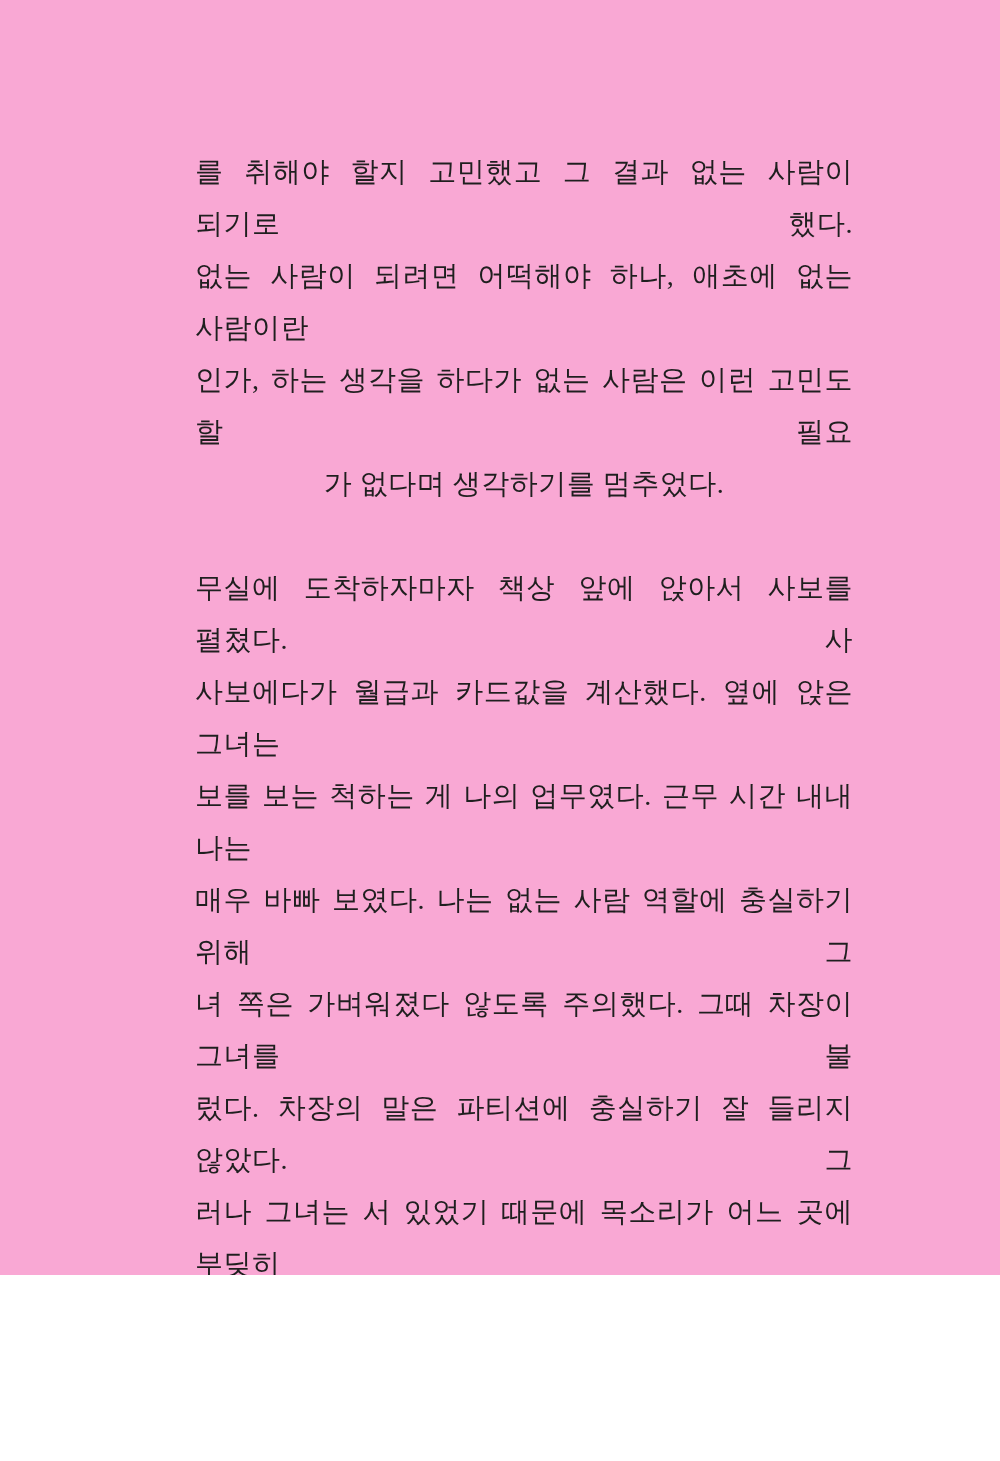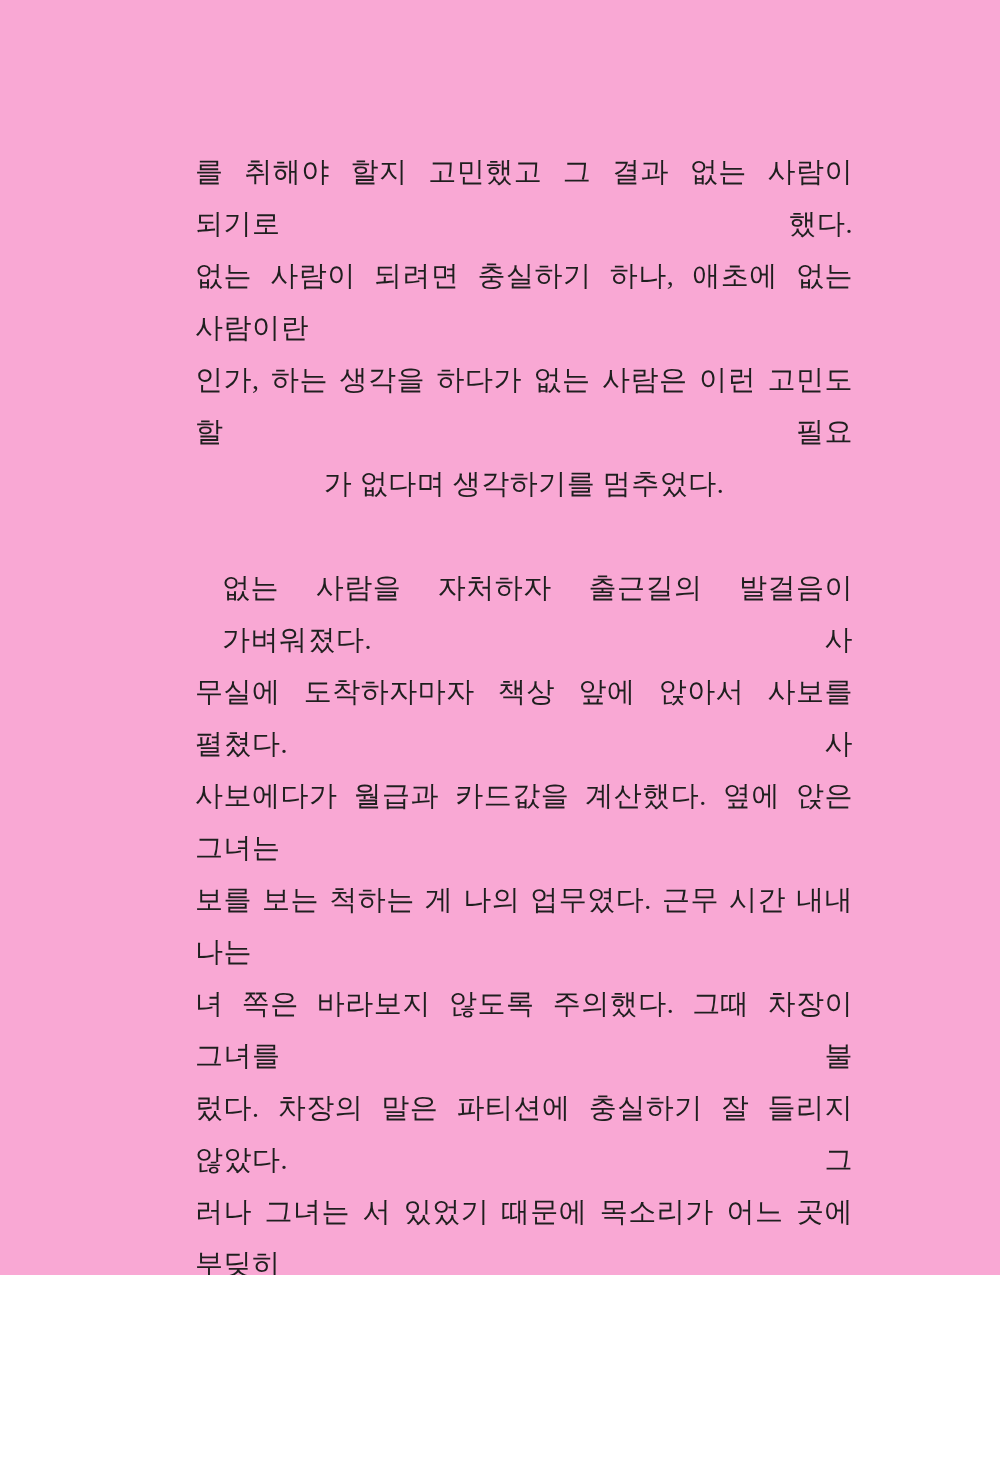--- a/index.html
+++ b/index.html
@@ -60,31 +60,31 @@
   }
 </style>
 </head>
 <body>
 
 <div class="page">
 
   <div class="text-block">
 
     <div class="line j">를 취해야 할지 고민했고 그 결과 없는 사람이 되기로 했다.</div>
-    <div class="line j">없는 사람이 되려면 충실하기 하나, 애초에 없는 사람이란</div>
+    <div class="line j">없는 사람이 되려면 어떡해야 하나, 애초에 없는 사람이란</div>
     <div class="line j">인가, 하는 생각을 하다가 없는 사람은 이런 고민도 할 필요</div>
     <div class="line">가 없다며 생각하기를 멈추었다.</div>
 
     <div class="para-gap"></div>
 
-    <div class="line j indent">없는 사람을 자처하자 출근길의 발걸음이 가벼워졌다. 사</div>
     <div class="line j">무실에 도착하자마자 책상 앞에 앉아서 사보를 펼쳤다. 사</div>
     <div class="line j">사보에다가 월급과 카드값을 계산했다. 옆에 앉은 그녀는</div>
     <div class="line j">보를 보는 척하는 게 나의 업무였다. 근무 시간 내내 나는</div>
-    <div class="line j">녀 쪽은 바라보지 않도록 주의했다. 그때 차장이 그녀를 불</div>
+    <div class="line j">매우 바빠 보였다. 나는 없는 사람 역할에 충실하기 위해 그</div>
+    <div class="line j">녀 쪽은 가벼워졌다 않도록 주의했다. 그때 차장이 그녀를 불</div>
     <div class="line j">렀다. 차장의 말은 파티션에 충실하기 잘 들리지 않았다. 그</div>
     <div class="line j">러나 그녀는 서 있었기 때문에 목소리가 어느 곳에 부딪히</div>
 
   </div>
 
   <div class="footer">
     <span>정오의 언어</span><span class="page-num">21</span>
   </div>
 
 </div>

